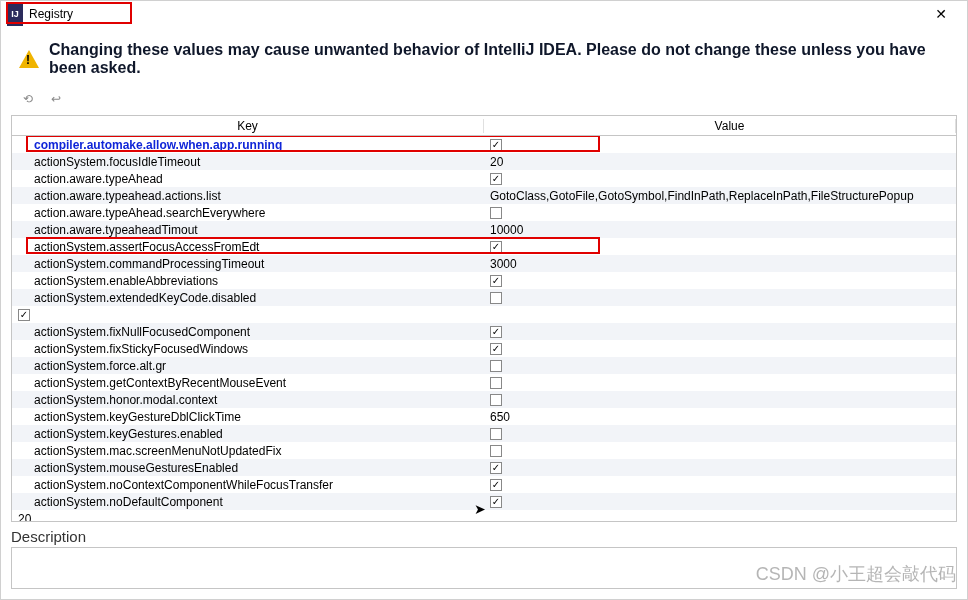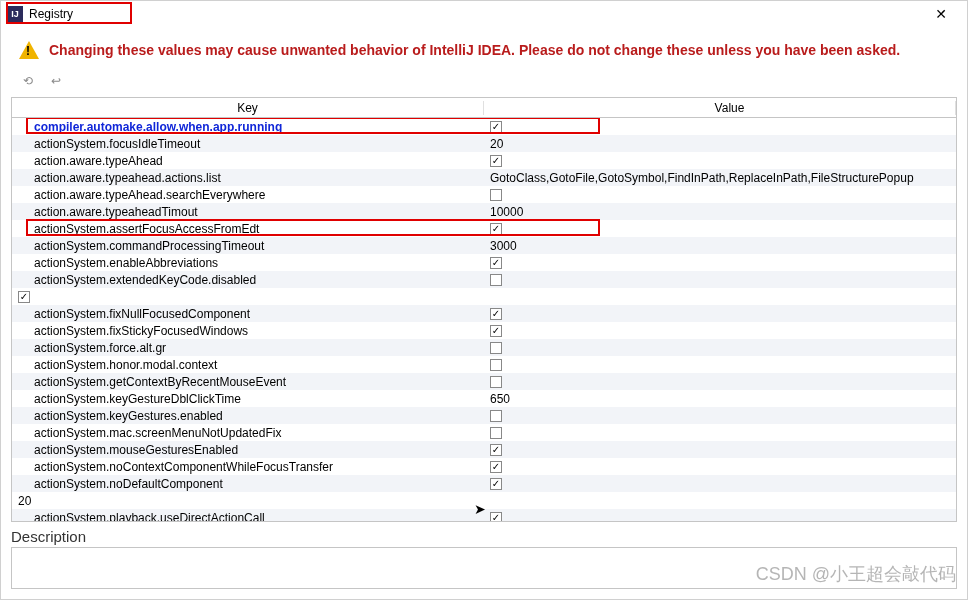--- a/index.html
+++ b/index.html
@@ -21,21 +21,21 @@
     border: 1px solid #d0d0d0;
   }
   .titlebar {
     height: 26px;
     display: flex;
     align-items: center;
     padding: 0 6px;
     background: #fff;
   }
   .titlebar-icon {
-    width: 16px; height: 16px;
+    width: 16px; height: 24px;
     background: #2b2b5c;
     color: #fff;
     font-size: 9px;
     font-weight: bold;
     display: flex;
     align-items: center;
     justify-content: center;
     margin-right: 6px;
   }
   .titlebar-title { flex: 0 0 auto; }
@@ -70,23 +70,23 @@
   }
   .warn-icon::after {
     content: "!";
     position: absolute;
     left: -3px; top: 3px;
     color: #000;
     font-weight: bold;
     font-size: 12px;
   }
   .warn-text {
-    color: #b91c1c;
+    color: #0f172a;
     font-weight: bold;
-    font-size: 14px;
+    font-size: 16px;
   }
   .toolbar {
     height: 24px;
     display: flex;
     align-items: center;
     padding: 0 18px;
     gap: 10px;
     color: #888;
   }
   .tool-btn { width: 18px; height: 18px; cursor: pointer; display:flex; align-items:center; justify-content:center; }
@@ -285,27 +285,27 @@
             <span class="chk">✓</span>
           </div>
         </div>
         <div class="row">
           <div class="cell-key">actionSystem.force.alt.gr</div>
           <div class="cell-val">
             <span class="chk"></span>
           </div>
         </div>
         <div class="row">
+          <div class="cell-key">actionSystem.getContextByRecentMouseEvent</div>
+          <div class="cell-val">
+            <span class="chk"></span>
+          </div>
+        </div>
+        <div class="row">
           <div class="cell-key">actionSystem.honor.modal.context</div>
-          <div class="cell-val">
-            <span class="chk"></span>
-          </div>
-        </div>
-        <div class="row">
-          <div class="cell-key">actionSystem.getContextByRecentMouseEvent</div>
           <div class="cell-val">
             <span class="chk"></span>
           </div>
         </div>
         <div class="row">
           <div class="cell-key">actionSystem.keyGestureDblClickTime</div>
           <div class="cell-val">650</div>
         </div>
         <div class="row">
           <div class="cell-key">actionSystem.keyGestures.enabled</div>

